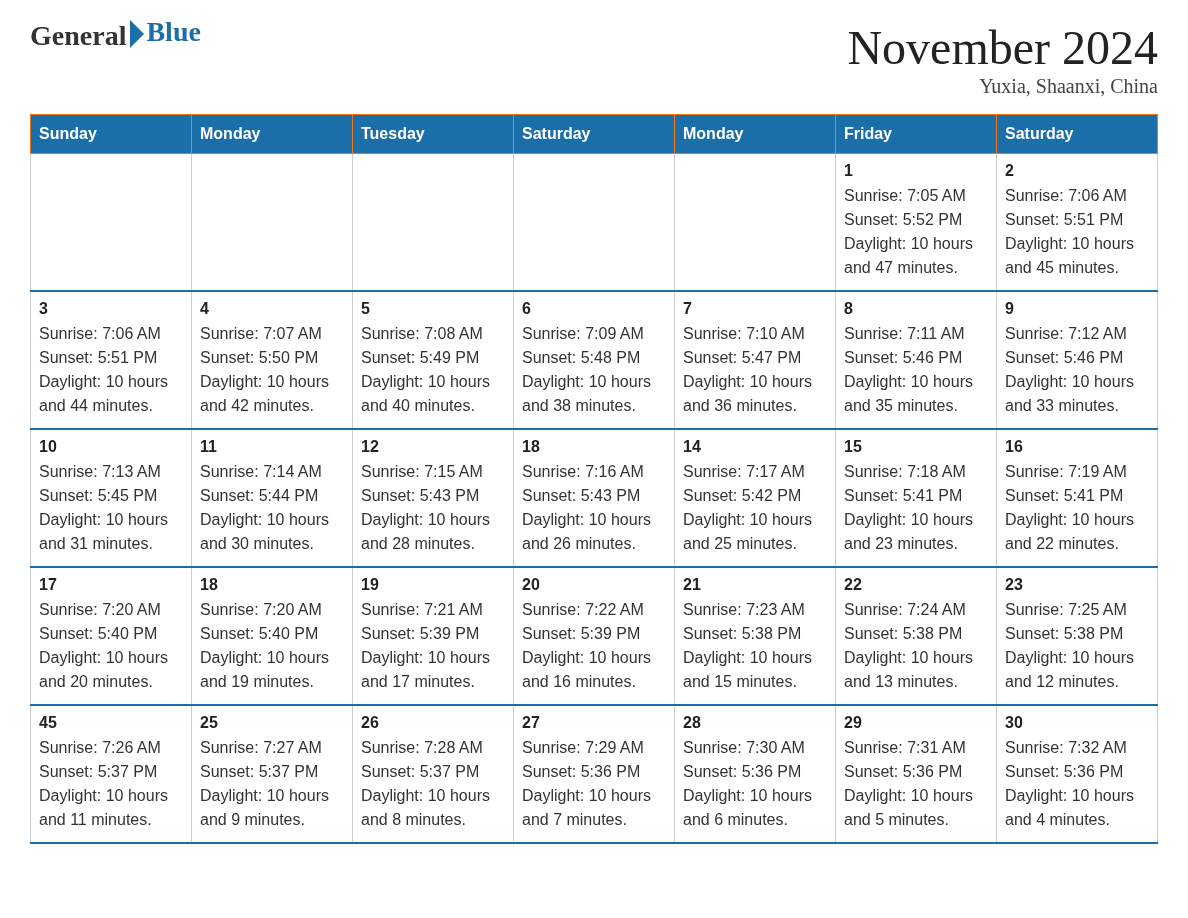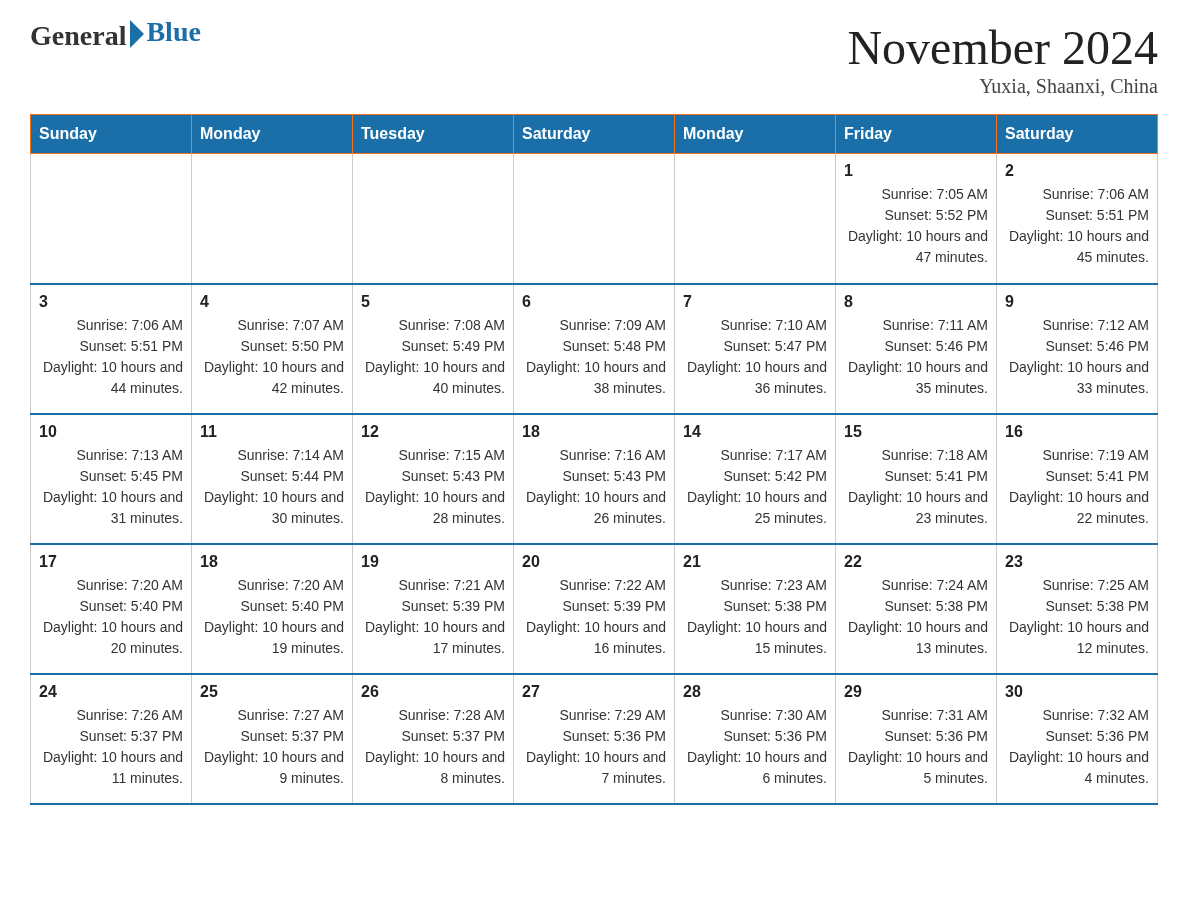--- a/index.html
+++ b/index.html
@@ -89,24 +89,23 @@
       height: 130px;
     }
     .day-number {
       font-size: 16px;
       font-weight: bold;
       color: #222;
       display: block;
       margin-bottom: 4px;
     }
     .day-info {
-      font-size: 14px;
+      font-size: 16px;
       color: #333;
       line-height: 1.5;
-      text-align: right;
     }
     .empty-cell {
       background: #fff;
     }
   </style>
 </head>
 <body>
 
 <div class="header">
   <div class="logo">
@@ -235,21 +234,21 @@
           <span class="day-number">22</span>
           <div class="day-info">Sunrise: 7:24 AM<br>Sunset: 5:38 PM<br>Daylight: 10 hours and 13 minutes.</div>
         </td>
         <td>
           <span class="day-number">23</span>
           <div class="day-info">Sunrise: 7:25 AM<br>Sunset: 5:38 PM<br>Daylight: 10 hours and 12 minutes.</div>
         </td>
       </tr>
       <tr>
         <td>
-          <span class="day-number">24</span>
+          <span class="day-number">45</span>
           <div class="day-info">Sunrise: 7:26 AM<br>Sunset: 5:37 PM<br>Daylight: 10 hours and 11 minutes.</div>
         </td>
         <td>
           <span class="day-number">25</span>
           <div class="day-info">Sunrise: 7:27 AM<br>Sunset: 5:37 PM<br>Daylight: 10 hours and 9 minutes.</div>
         </td>
         <td>
           <span class="day-number">26</span>
           <div class="day-info">Sunrise: 7:28 AM<br>Sunset: 5:37 PM<br>Daylight: 10 hours and 8 minutes.</div>
         </td>

